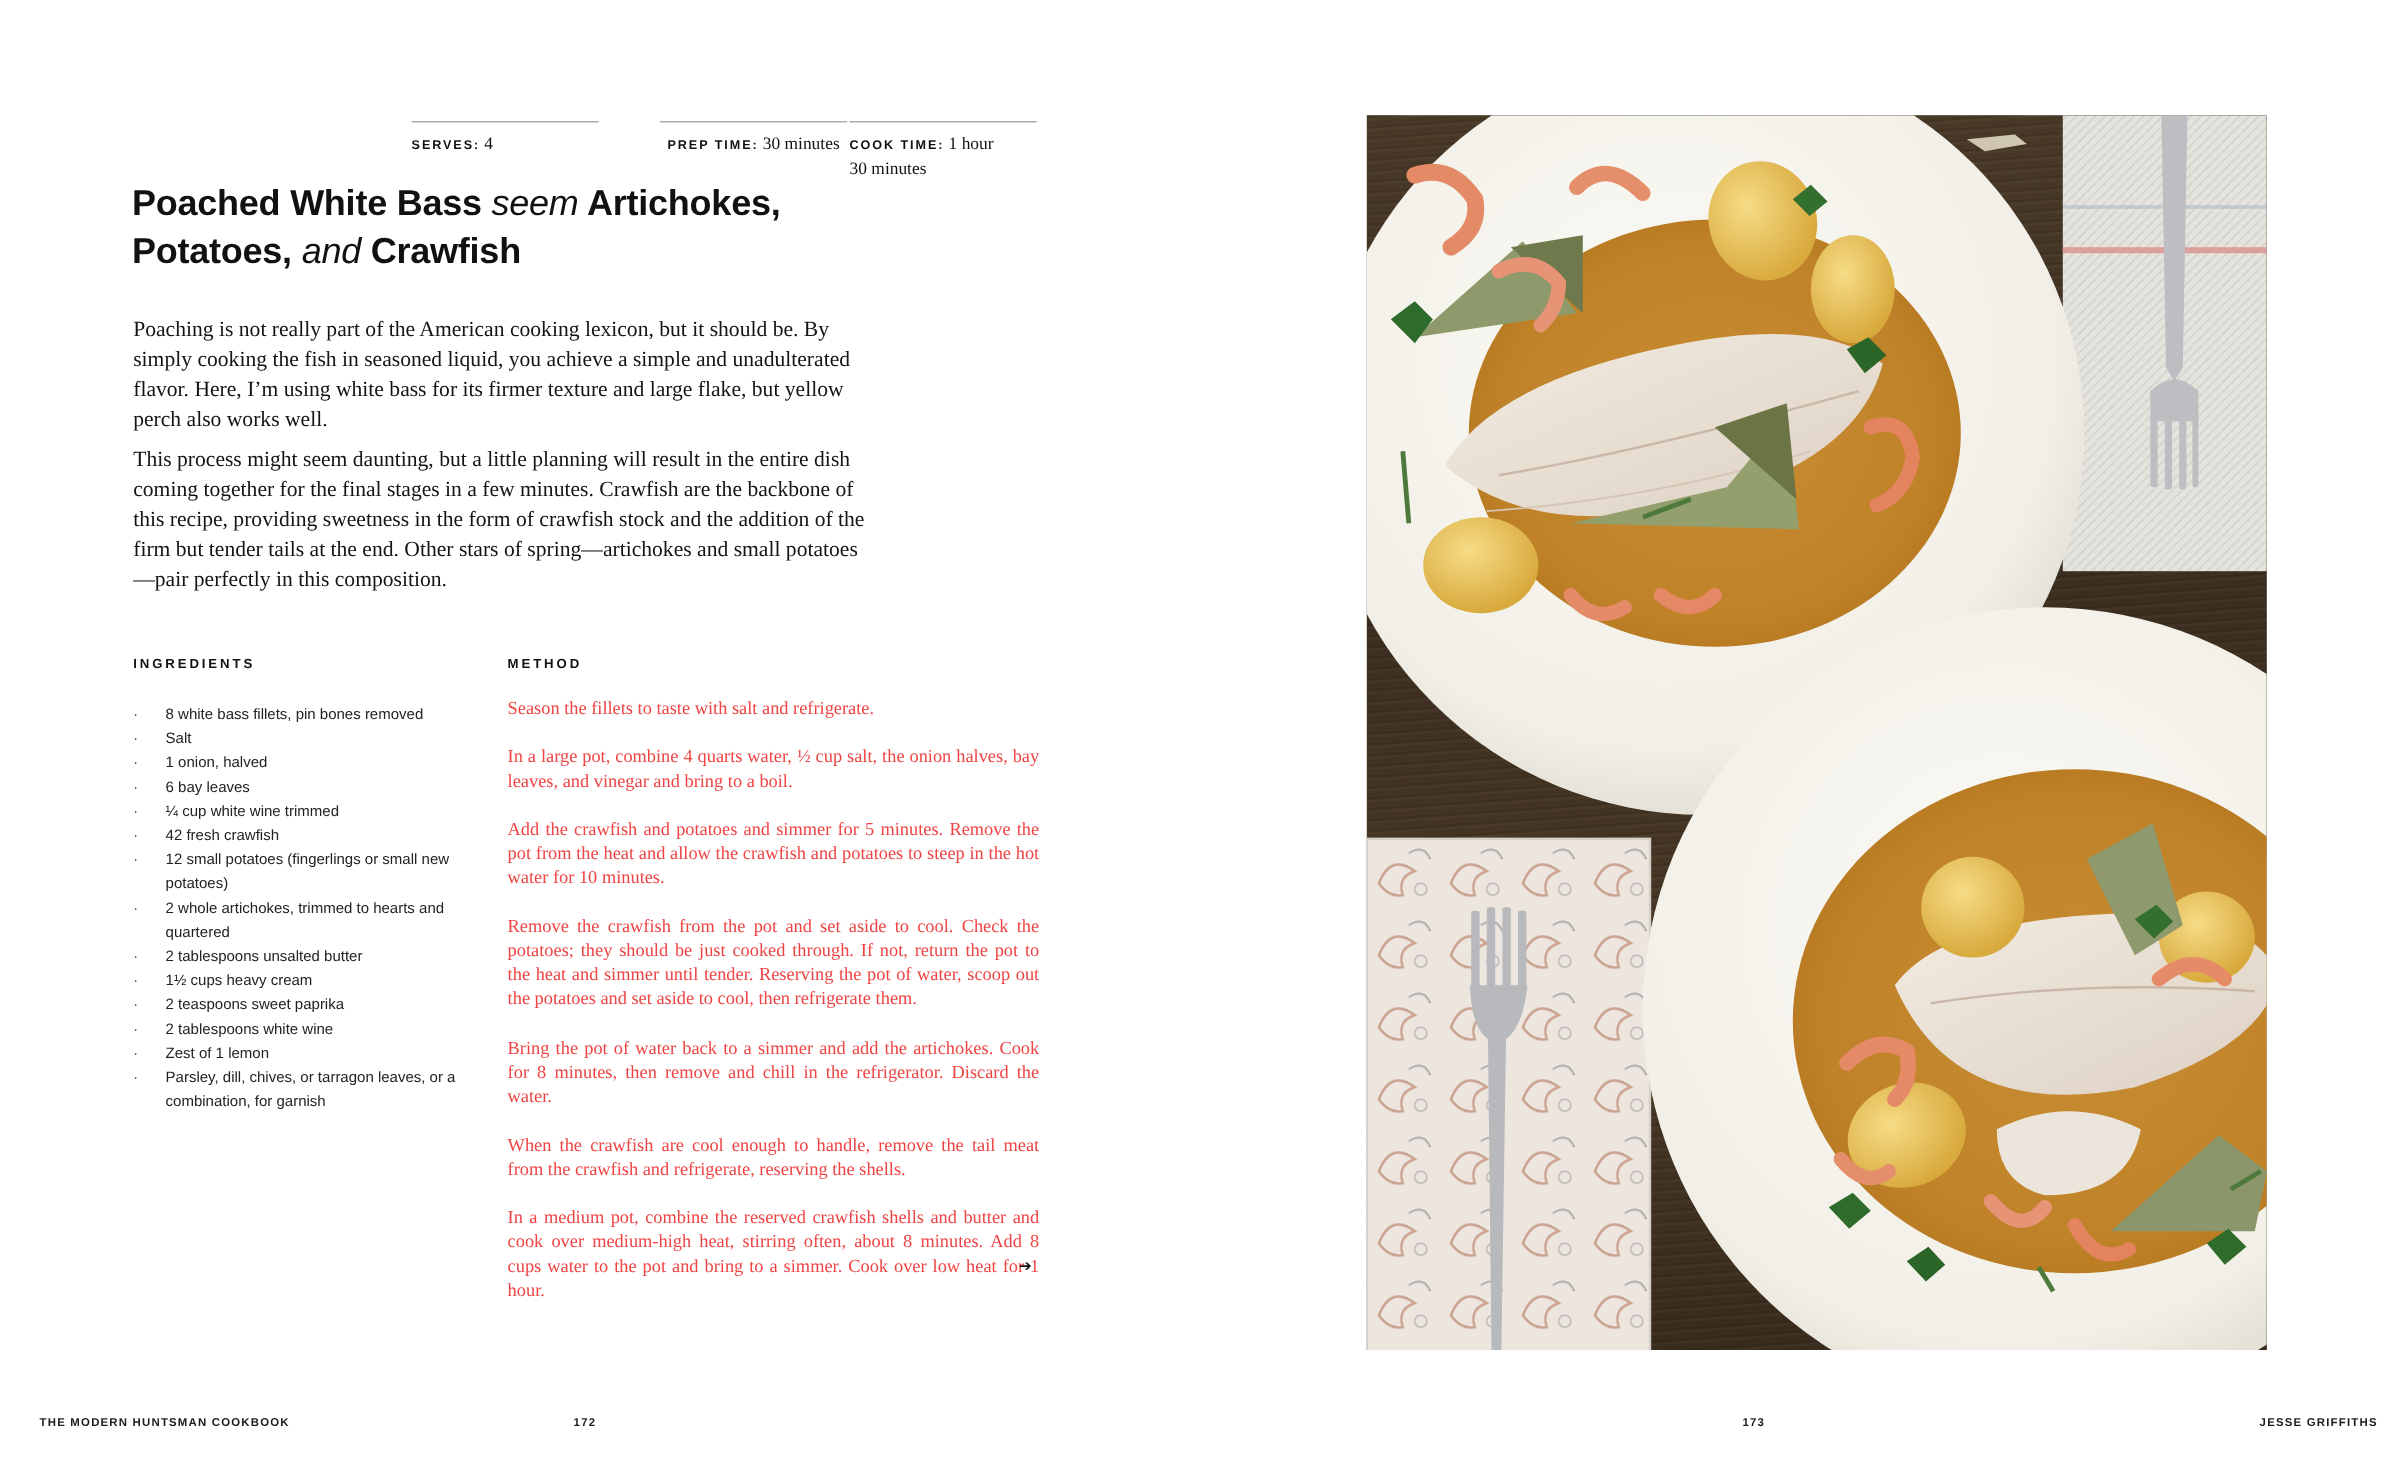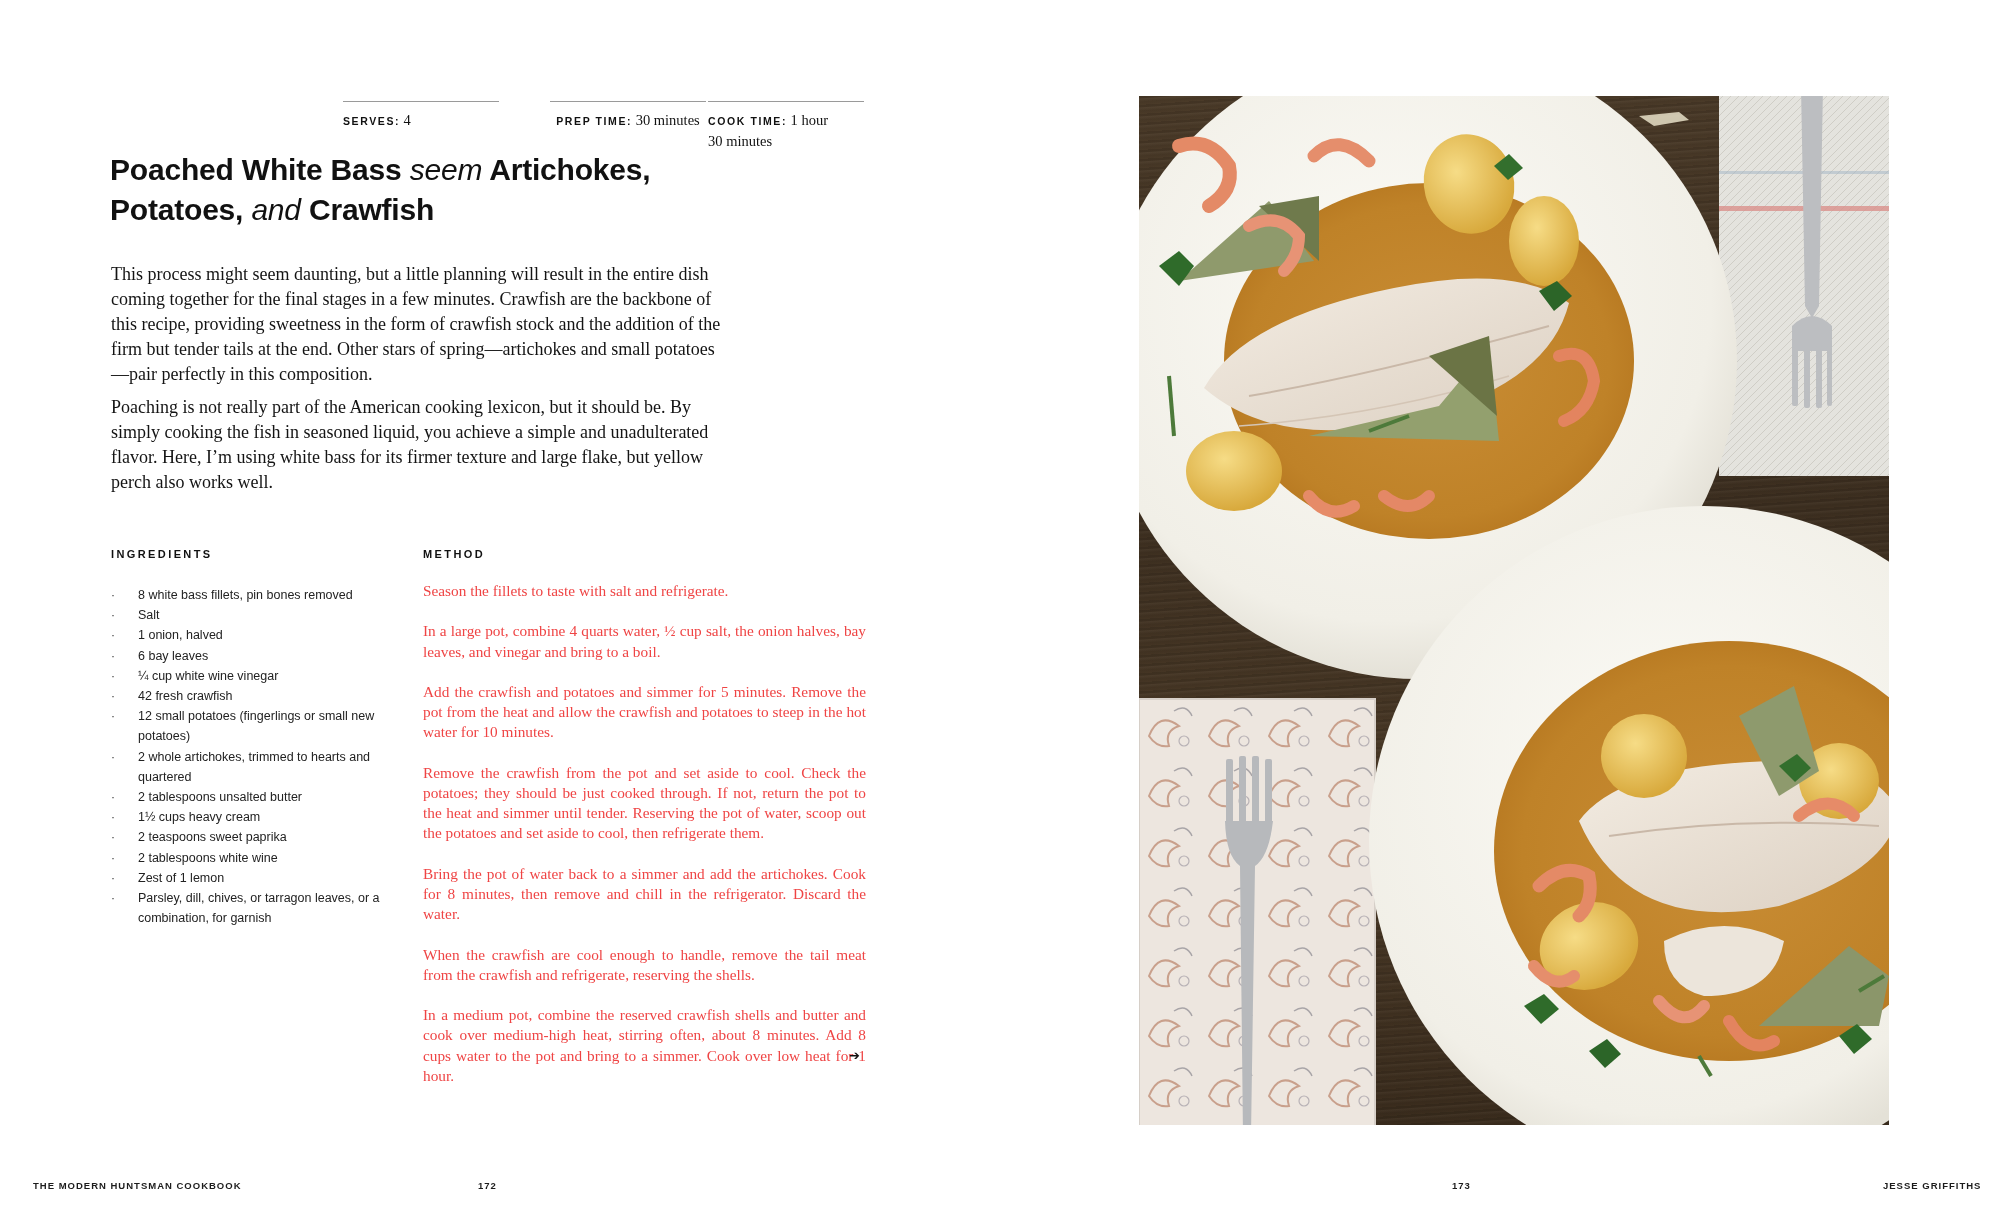--- a/index.html
+++ b/index.html
@@ -58,31 +58,31 @@
   </div>
   <div class="meta-col" style="left:708px;">
     <span class="meta-label">COOK TIME:</span>
     <span class="meta-value">1 hour</span><br>
     <span class="meta-value">30 minutes</span>
   </div>
 
   <h1 class="title" style="margin:0;"><span>Poached White Bass </span><em>seem</em><span> Artichokes,</span><br><span>Potatoes, </span><em>and</em><span> Crawfish</span></h1>
 
   <div class="intro">
+    <p>Poaching is not really part of the American cooking lexicon, but it should be. By simply cooking the fish in seasoned liquid, you achieve a simple and unadulterated flavor. Here, I’m using white bass for its firmer texture and large flake, but yellow perch also works well.</p>
     <p>This process might seem daunting, but a little planning will result in the entire dish coming together for the final stages in a few minutes. Crawfish are the backbone of this recipe, providing sweetness in the form of crawfish stock and the addition of the firm but tender tails at the end. Other stars of spring—artichokes and small potatoes—pair perfectly in this composition.</p>
-    <p>Poaching is not really part of the American cooking lexicon, but it should be. By simply cooking the fish in seasoned liquid, you achieve a simple and unadulterated flavor. Here, I’m using white bass for its firmer texture and large flake, but yellow perch also works well.</p>
   </div>
 
   <div class="sec-head" style="left:111px;">INGREDIENTS</div>
   <ul class="ing-list">
     <li><span class="bullet">·</span><span>8 white bass fillets, pin bones removed</span></li>
     <li><span class="bullet">·</span><span>Salt</span></li>
     <li><span class="bullet">·</span><span>1 onion, halved</span></li>
     <li><span class="bullet">·</span><span>6 bay leaves</span></li>
-    <li><span class="bullet">·</span><span>¼ cup white wine vinegar</span></li>
+    <li><span class="bullet">·</span><span>¼ cup white wine trimmed</span></li>
     <li><span class="bullet">·</span><span>42 fresh crawfish</span></li>
     <li><span class="bullet">·</span><span>12 small potatoes (fingerlings or small new potatoes)</span></li>
     <li><span class="bullet">·</span><span>2 whole artichokes, trimmed to hearts and quartered</span></li>
     <li><span class="bullet">·</span><span>2 tablespoons unsalted butter</span></li>
     <li><span class="bullet">·</span><span>1½ cups heavy cream</span></li>
     <li><span class="bullet">·</span><span>2 teaspoons sweet paprika</span></li>
     <li><span class="bullet">·</span><span>2 tablespoons white wine</span></li>
     <li><span class="bullet">·</span><span>Zest of 1 lemon</span></li>
     <li><span class="bullet">·</span><span>Parsley, dill, chives, or tarragon leaves, or a combination, for garnish</span></li>
   </ul>

